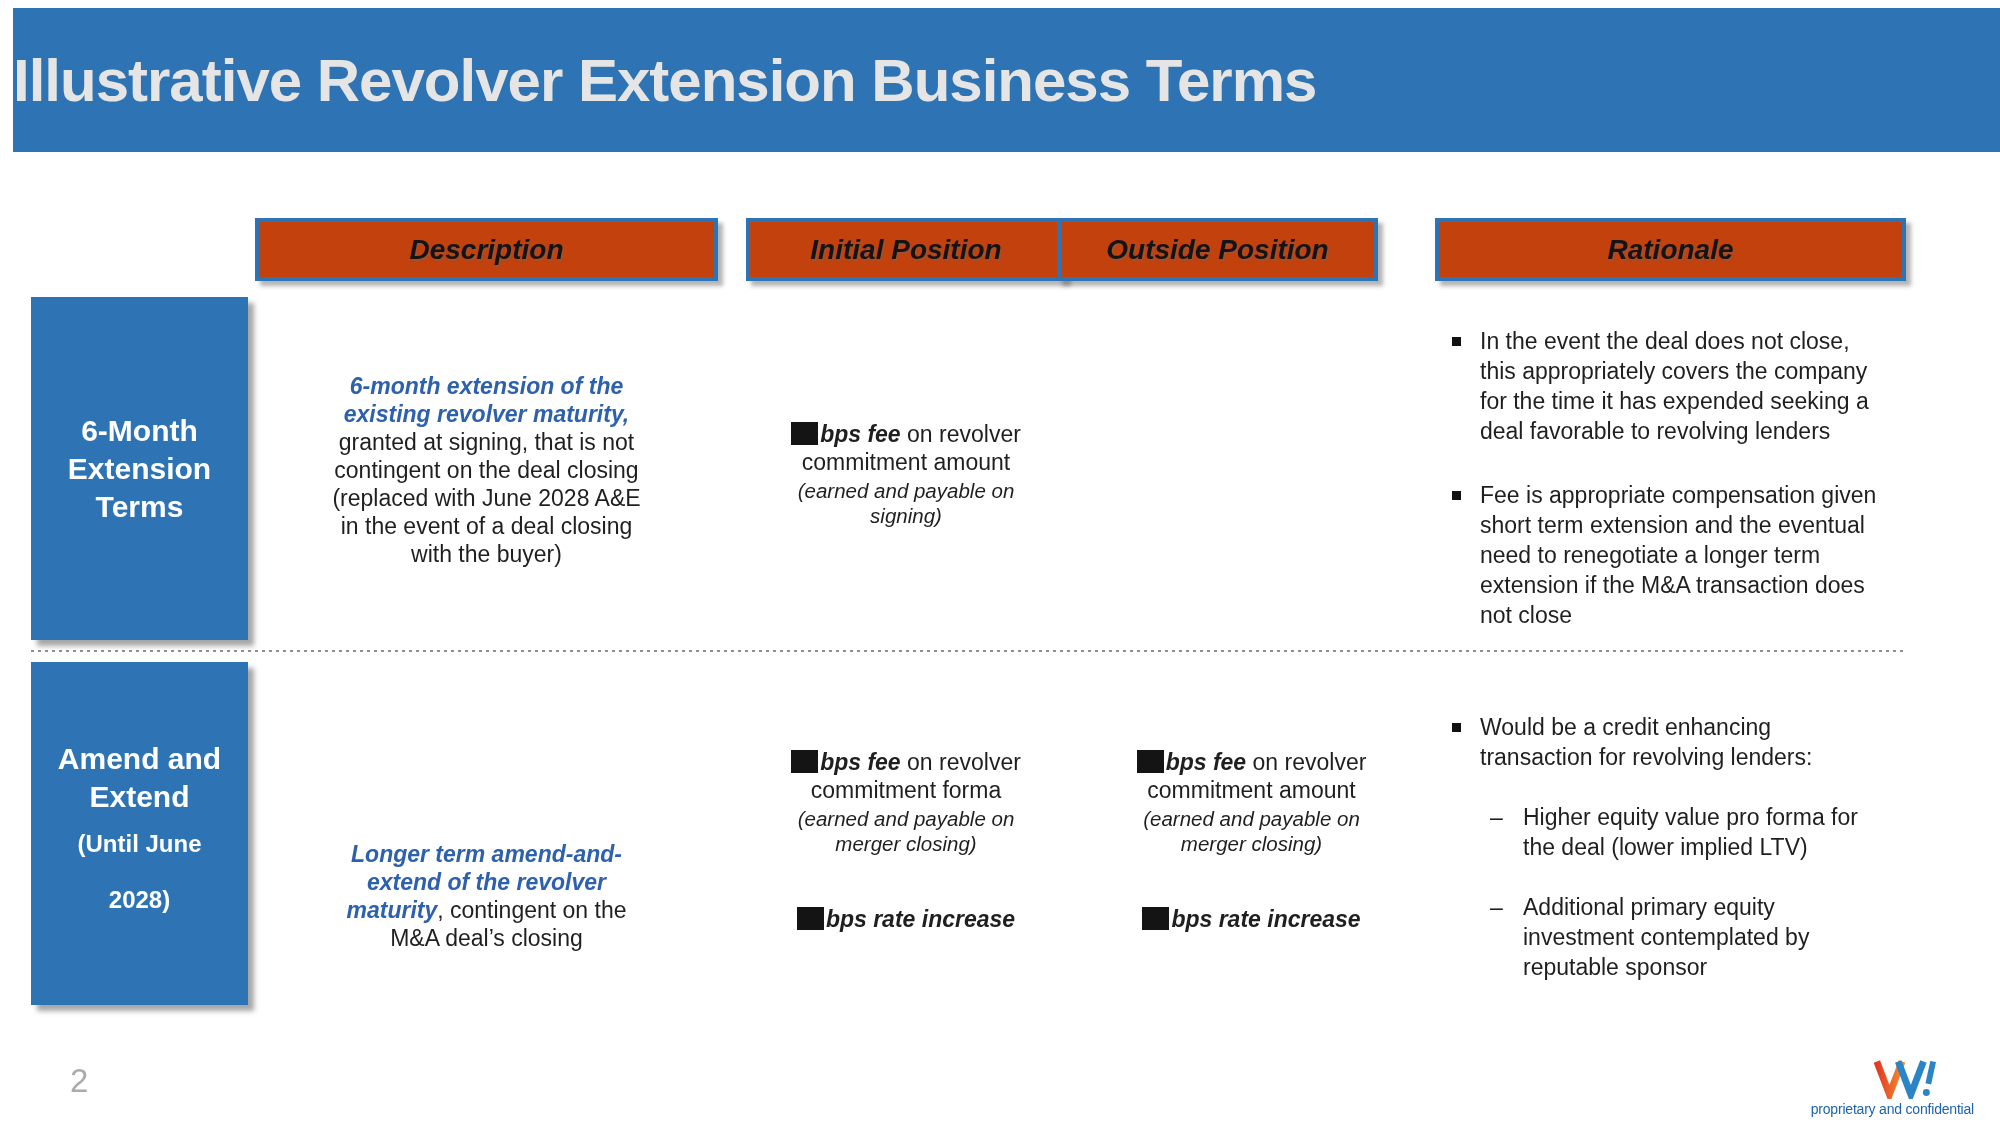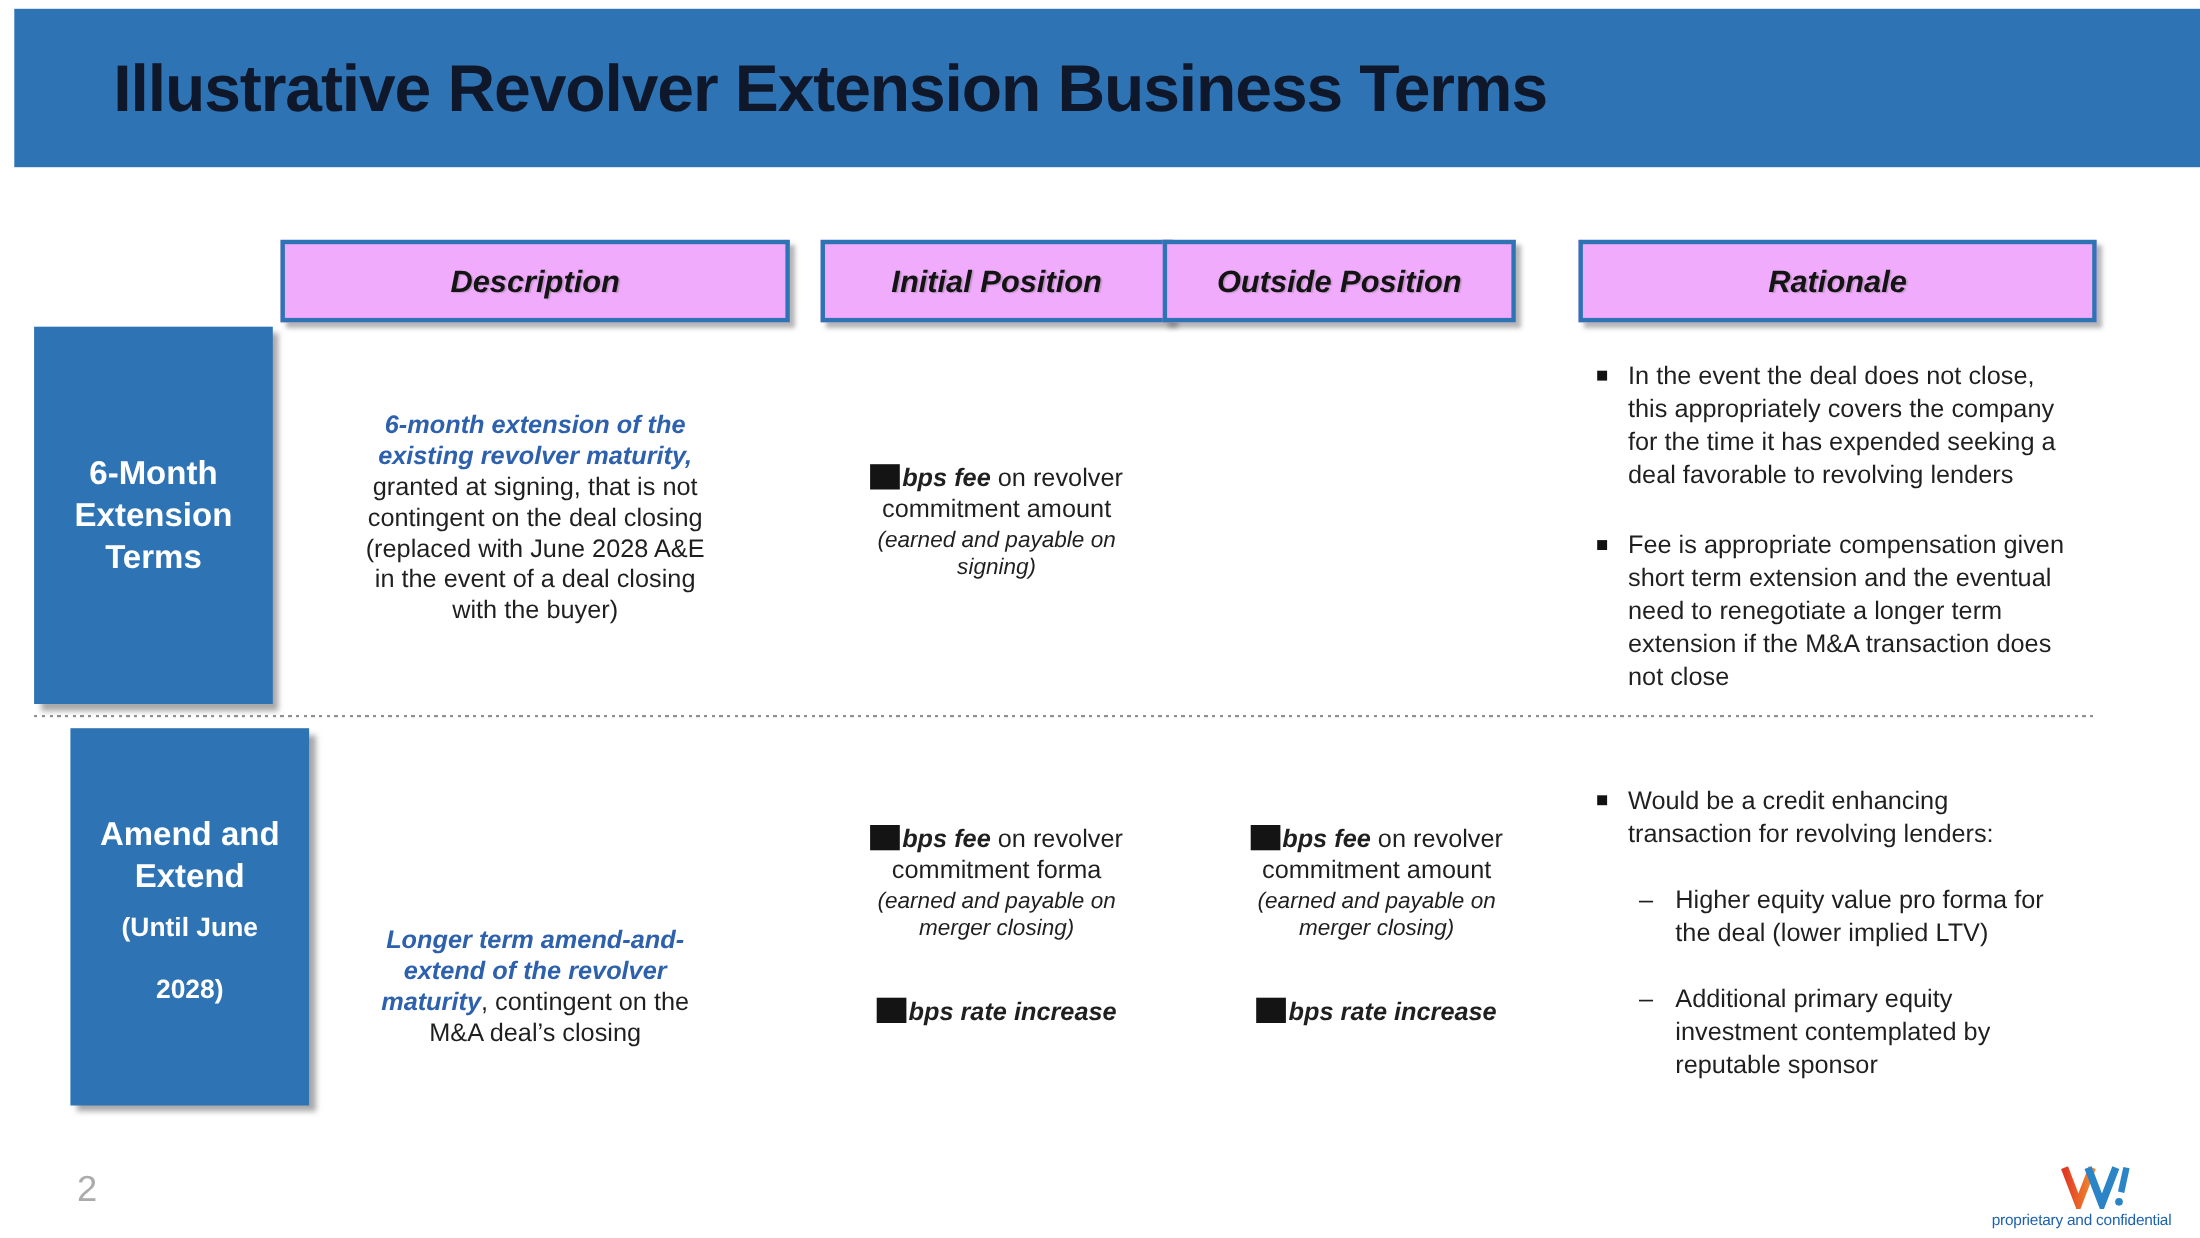--- a/index.html
+++ b/index.html
@@ -2,42 +2,42 @@
 <html><head>
 <meta charset="utf-8">
 <style>
   html,body{margin:0;padding:0;background:#ffffff;}
   .slide{
     position:relative;width:2000px;height:1125px;background:#ffffff;overflow:hidden;
     font-family:"Liberation Sans","DejaVu Sans",sans-serif;color:#1f1f1f;
   }
   
   .banner{position:absolute;left:13px;top:8px;right:0;height:144px;background:#2E74B5;display:flex;align-items:center;}
-  .banner .title{color:#0f172a;font-size:60px;font-weight:bold;letter-spacing:-1px;padding-left:90px;white-space:nowrap;}
+  .banner .title{color:#e5e5e5;font-size:60px;font-weight:bold;letter-spacing:-1px;white-space:nowrap;}
   
   .colhead{
-    position:absolute;top:218px;height:75px;background:#f0abfc;border:4px solid #2E74B5;
+    position:absolute;top:218px;height:63px;background:#c2410c;border:4px solid #2E74B5;
     box-sizing:border-box;display:flex;align-items:center;justify-content:center;
     box-shadow:5px 5px 4px rgba(90,90,90,0.45);
   }
   .colhead span{font-size:28px;font-weight:bold;font-style:italic;color:#141414;text-shadow:1.5px 1.5px 1px rgba(110,110,110,0.35);}
   .ch-desc{left:255px;width:463px;}
   .ch-init{left:746px;width:320px;}
   .ch-out{left:1057px;width:321px;}
   .ch-rat{left:1435px;width:471px;}
   
   .rowlabel{
     position:absolute;left:31px;width:217px;background:#2E74B5;color:#ffffff;
     display:flex;flex-direction:column;align-items:center;justify-content:center;
     box-shadow:6px 6px 5px rgba(80,80,80,0.5);text-align:center;
   }
   .rowlabel .main{font-size:30px;font-weight:bold;line-height:38px;white-space:pre;}
   .rowlabel .ital{font-size:24px;font-weight:bold;line-height:56px;white-space:pre;}
   .rl-1{top:297px;height:343px;}
-  .rl-2{top:662px;height:343px;margin-left:33px;}
+  .rl-2{top:662px;height:343px;}
   
   .dashline{
     position:absolute;left:31px;top:650px;width:1874px;height:2px;
     background:repeating-linear-gradient(90deg,#8f8f8f 0 3px,transparent 3px 7px);
   }
   
   .desc-cell{position:absolute;left:255px;width:463px;text-align:center;font-size:23px;line-height:28px;}
   .dc-1{top:372px;}
   .dc-2{top:810px;margin-top:30px;}
   .pre{white-space:pre;}

